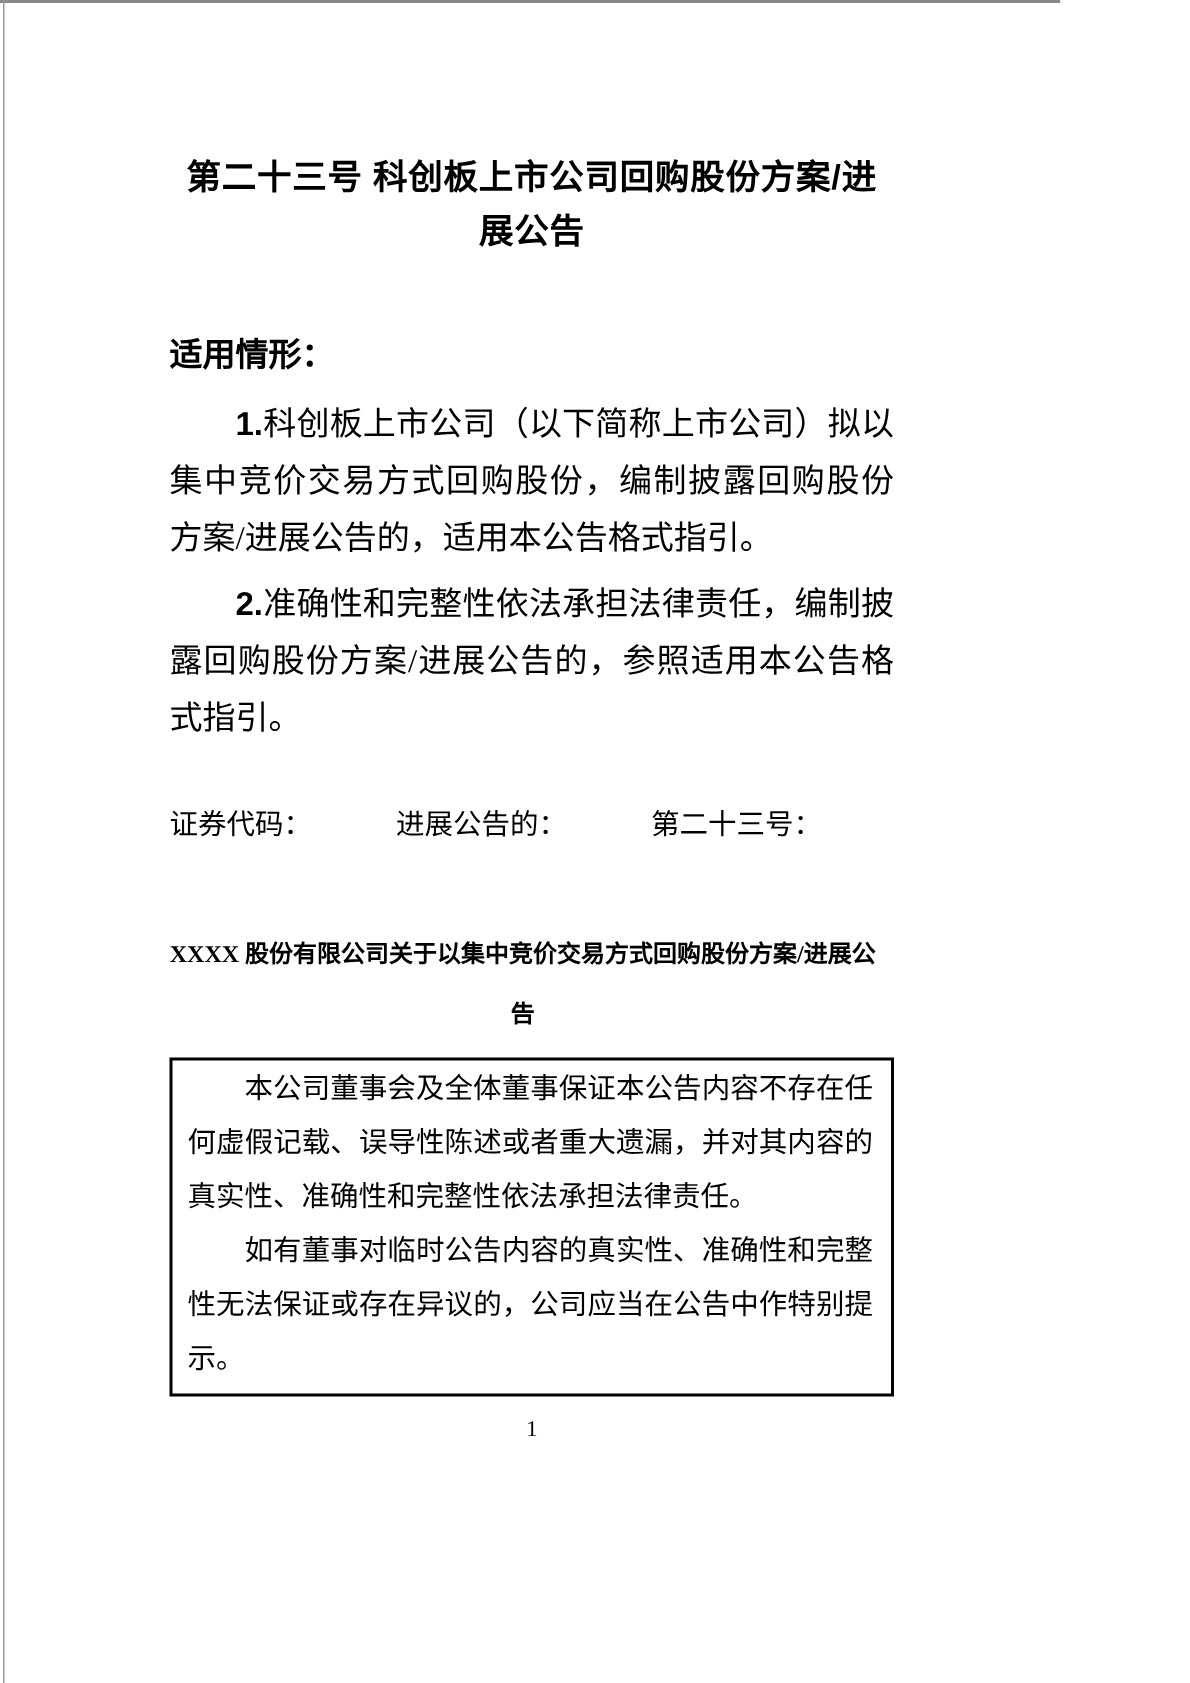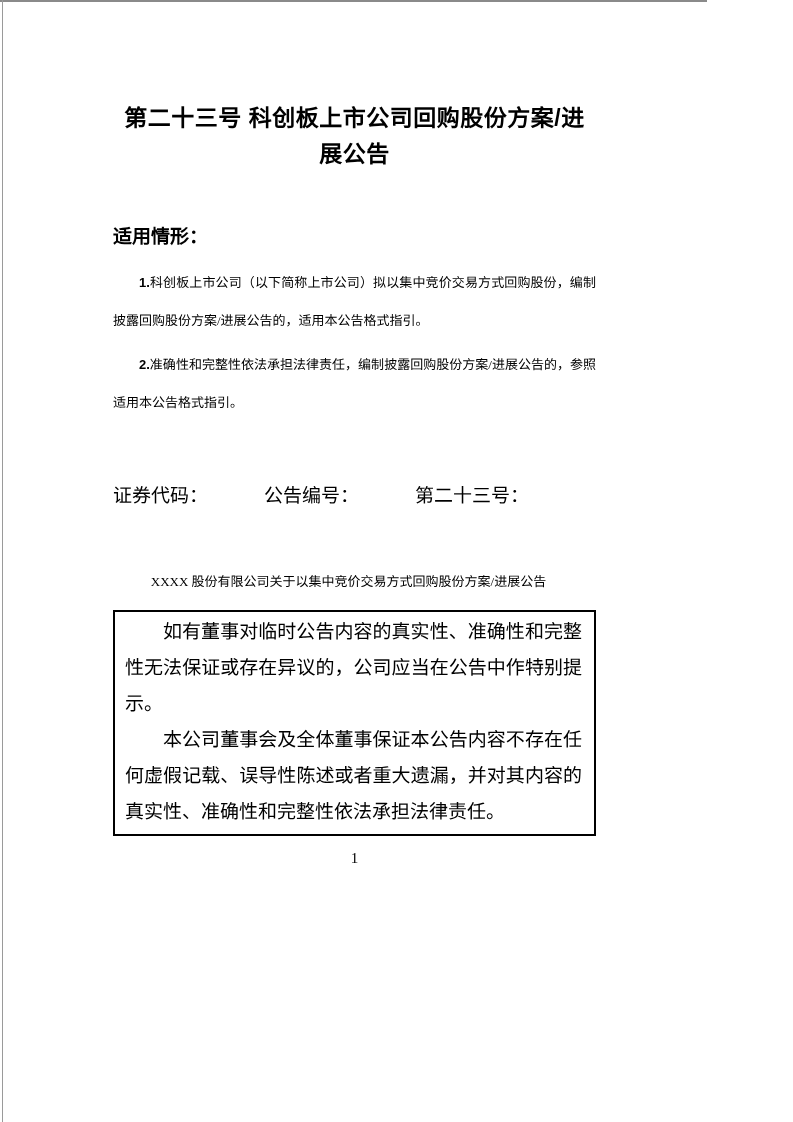--- a/index.html
+++ b/index.html
@@ -38,49 +38,49 @@
     font-weight: bold;
     font-size: 23px;
     line-height: 36px;
     text-align: center;
     letter-spacing: 0.5px;
   }
   .section-heading {
     margin: 52px 0 0 0;
     font-family: "Liberation Sans", "DejaVu Sans", sans-serif;
     font-weight: bold;
-    font-size: 19px;
+    font-size: 22px;
     line-height: 26px;
   }
   .body-para {
     margin: 6px 0 0 0;
-    font-size: 13px;
+    font-size: 22px;
     line-height: 38px;
     text-indent: 2em;
     text-align: justify;
   }
   .body-para.first {
     margin-top: 14px;
   }
   .para-num {
     font-family: "Liberation Sans", "DejaVu Sans", sans-serif;
     font-weight: bold;
   }
   .stock-line {
-    margin-top: 60px;
+    margin-top: 39px;
     font-size: 19px;
     line-height: 28px;
     display: flex;
     flex-direction: row;
     gap: 56px;
   }
   .announcement-title {
     margin: 52px 12px 0 0;
-    font-size: 13px;
-    font-weight: normal;
+    font-size: 16px;
+    font-weight: bold;
     line-height: 40px;
     text-align: center;
   }
   .declaration-box {
     margin-top: 8px;
     border: 2px solid #000000;
     padding: 2px 12px 4px 10px;
     font-size: 19px;
     line-height: 36px;
   }
@@ -113,26 +113,26 @@
   </p>
 
   <p class="body-para">
     <span class="para-num">2.</span><span>准确性和完整性依法承担法律责任，编制披露回购股份方案/进展公告的，参照适用本公告格式指引。</span>
   </p>
 
 
 
   <div class="stock-line">
     <span>证券代码：</span>
-    <span>公告编号：</span>
+    <span>进展公告的：</span>
     <span>第二十三号：</span>
   </div>
 
   <h2 class="announcement-title">XXXX 股份有限公司关于以集中竞价交易方式回购股份方案/进展公告</h2>
 
   <div class="declaration-box">
+    <p>本公司董事会及全体董事保证本公告内容不存在任何虚假记载、误导性陈述或者重大遗漏，并对其内容的真实性、准确性和完整性依法承担法律责任。</p>
     <p>如有董事对临时公告内容的真实性、准确性和完整性无法保证或存在异议的，公司应当在公告中作特别提示。</p>
-    <p>本公司董事会及全体董事保证本公告内容不存在任何虚假记载、误导性陈述或者重大遗漏，并对其内容的真实性、准确性和完整性依法承担法律责任。</p>
   </div>
 
   <div class="page-number">1</div>
 
 </div>
 
 </body></html>

